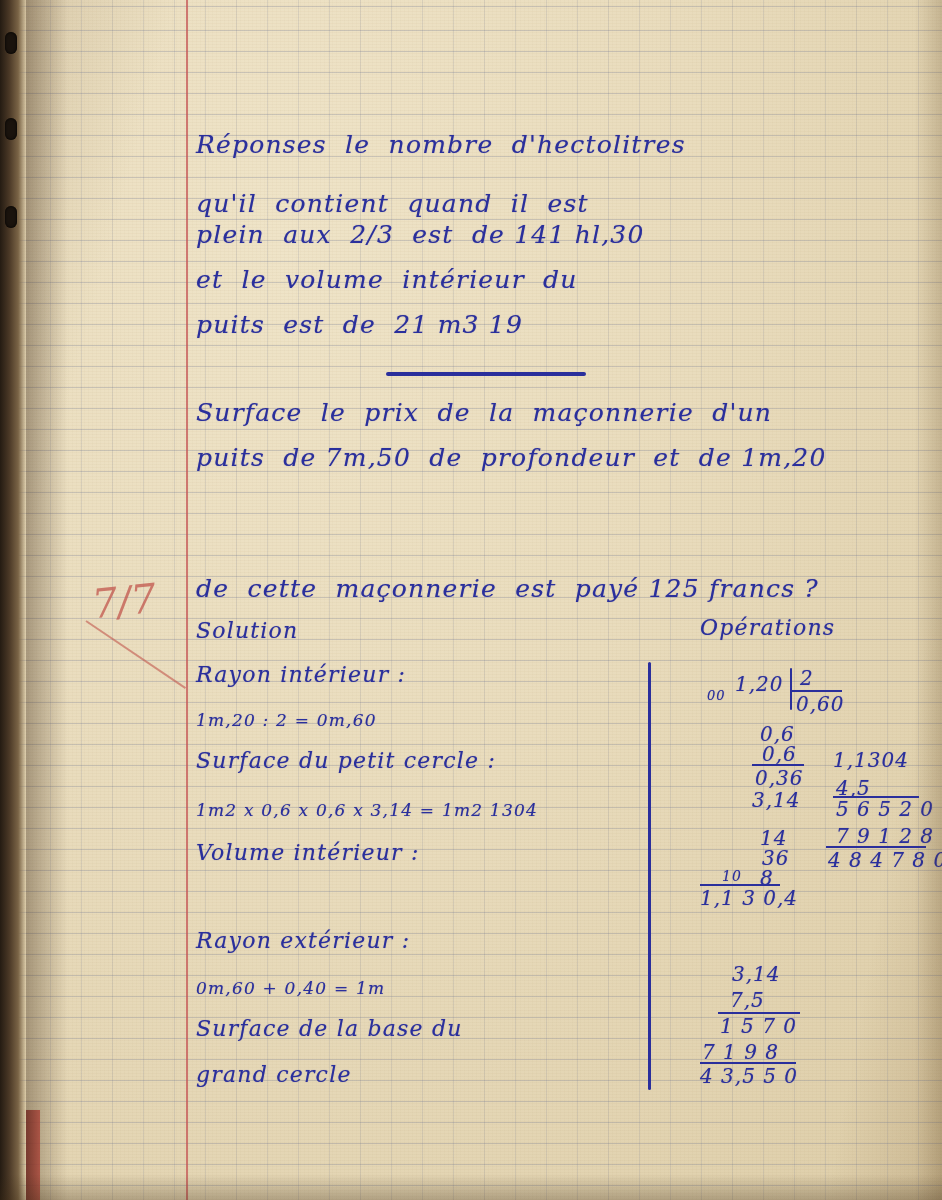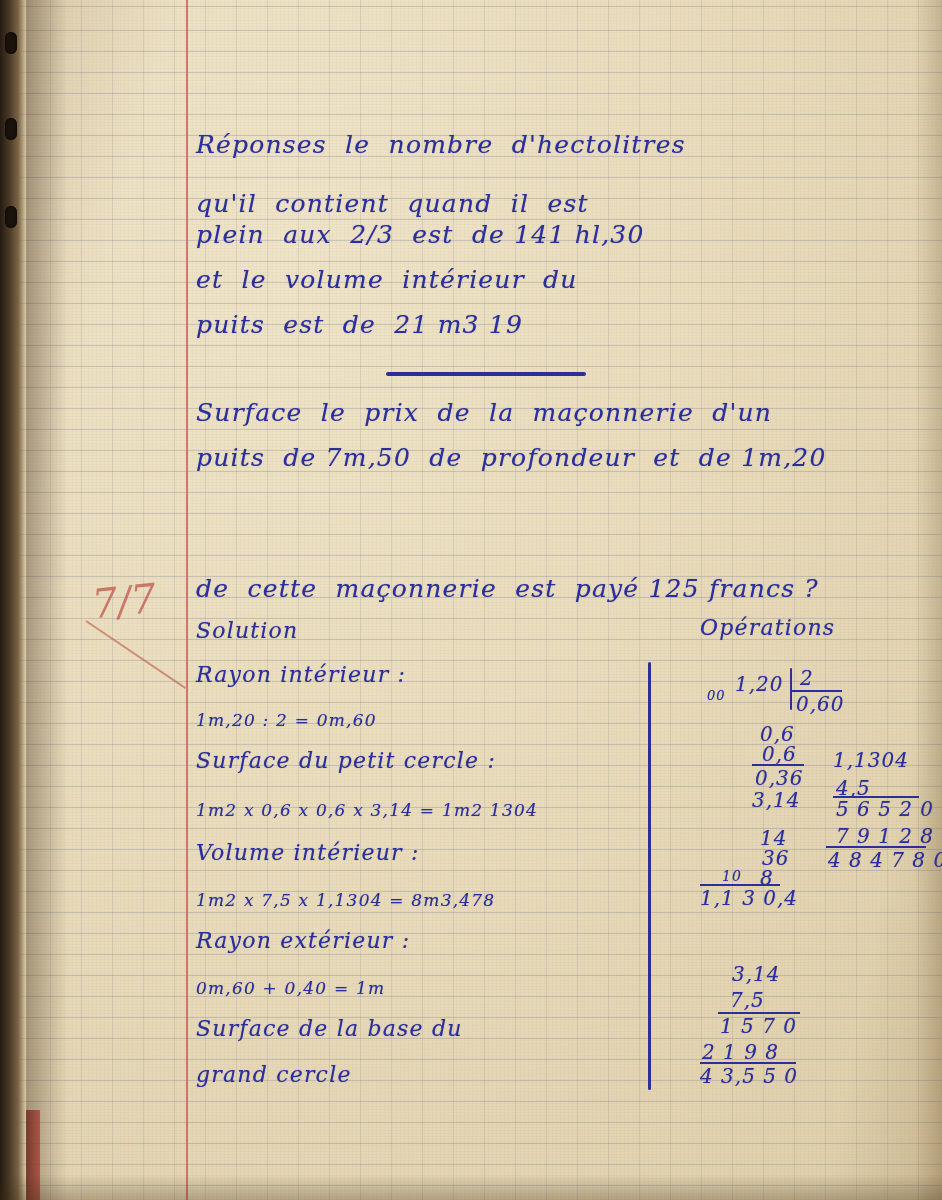--- a/index.html
+++ b/index.html
@@ -192,21 +192,20 @@
 
   <div class="rule-vert" style="left:648px; top:662px; height:428px;"></div>
 
   <div class="hw mid" style="left:196px; top:662px;">Rayon intérieur :</div>
   <div class="hw small" style="left:196px; top:710px;">1m,20 : 2 = 0m,60</div>
 
   <div class="hw mid" style="left:196px; top:748px;">Surface du petit cercle :</div>
   <div class="hw small" style="left:196px; top:800px;">1m2 x 0,6 x 0,6 x 3,14 = 1m2 1304</div>
 
   <div class="hw mid" style="left:196px; top:840px;">Volume intérieur :</div>
-  <div class="hw small" style="left:196px; top:890px;">1m2 x 7,5 x 1,1304 = 8m3,478</div>
 
   <div class="hw mid" style="left:196px; top:928px;">Rayon extérieur :</div>
   <div class="hw small" style="left:196px; top:978px;">0m,60 + 0,40 = 1m</div>
 
   <div class="hw mid" style="left:196px; top:1016px;">Surface de la base du</div>
   <div class="hw mid" style="left:196px; top:1062px;">grand cercle</div>
 
   <div class="hw ops" style="left:735px; top:672px;">1,20</div>
   <div class="hw ops" style="left:707px; top:688px; font-size:13px;">00</div>
   <div class="rule-vert" style="left:790px; top:668px; height:42px; width:1.8px;"></div>
@@ -232,21 +231,21 @@
   <div class="hw ops" style="left:762px; top:846px;">36</div>
   <div class="hw ops" style="left:760px; top:866px;">8</div>
   <div class="hw ops" style="left:722px; top:868px; font-size:14px;">10</div>
   <div class="rule-thin" style="left:700px; top:884px; width:80px;"></div>
   <div class="hw ops" style="left:700px; top:886px;">1,1 3 0,4</div>
 
   <div class="hw ops" style="left:732px; top:962px;">3,14</div>
   <div class="hw ops" style="left:730px; top:988px;">7,5</div>
   <div class="rule-thin" style="left:718px; top:1012px; width:82px;"></div>
   <div class="hw ops" style="left:720px; top:1014px;">1 5 7 0</div>
-  <div class="hw ops" style="left:702px; top:1040px;">2 1 9 8</div>
+  <div class="hw ops" style="left:702px; top:1040px;">7 1 9 8</div>
   <div class="rule-thin" style="left:700px; top:1062px; width:96px;"></div>
   <div class="hw ops" style="left:700px; top:1064px;">4 3,5 5 0</div>
 
   <div class="red-mark" style="left:92px; top:578px;">7/7</div>
   <div class="red-slash" style="left:86px; top:620px;"></div>
 
   <div class="right-shadow"></div>
   <div class="bottom-shadow"></div>
 </div>
 

